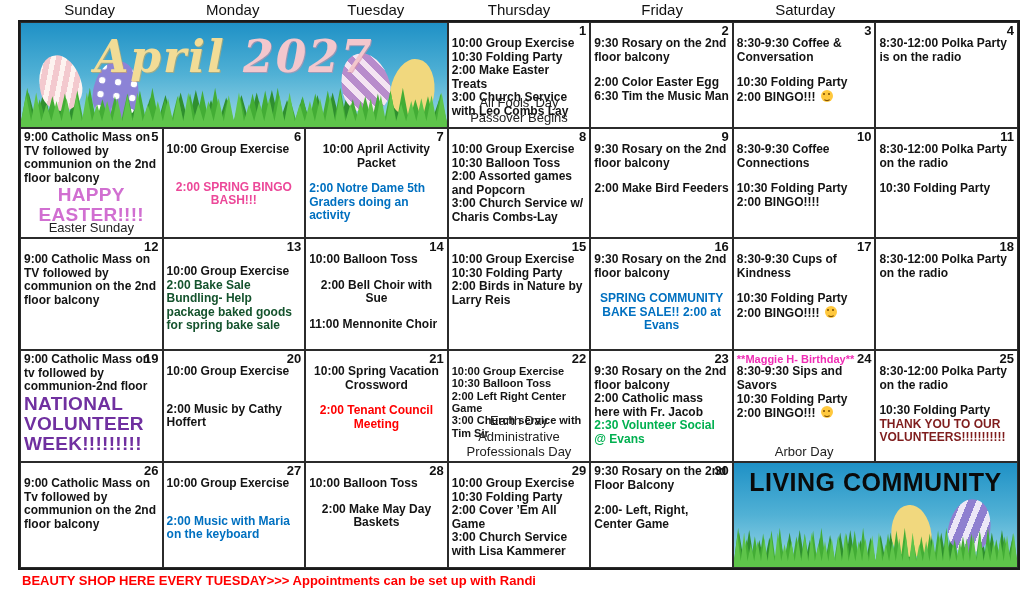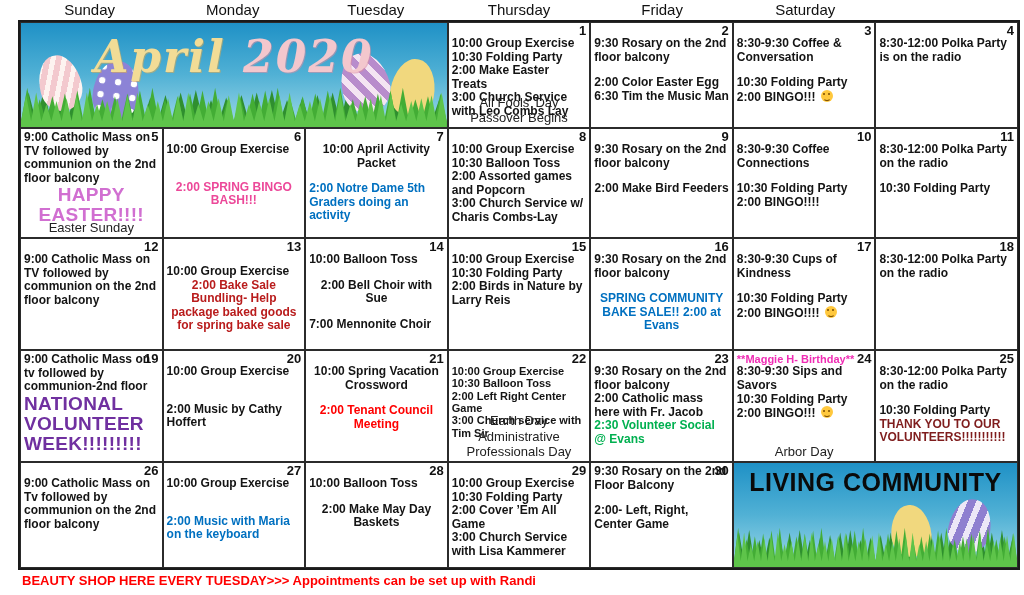--- a/index.html
+++ b/index.html
@@ -90,21 +90,21 @@
   </div>
 
   <div class="grid" id="grid">
 
     <div class="sky-banner month-banner">
       <svg class="grass-svg grass-back" viewBox="0 0 300 50" preserveAspectRatio="none">
           <polygon points="0,50 0.0,44.0 5.4,9.0 10.7,44.0 16.1,6.0 21.4,44.0 26.8,18.0 32.1,44.0 37.5,15.0 42.9,44.0 48.2,12.0 53.6,44.0 58.9,9.0 64.3,44.0 69.6,6.0 75.0,44.0 80.4,18.0 85.7,44.0 91.1,15.0 96.4,44.0 101.8,12.0 107.1,44.0 112.5,9.0 117.9,44.0 123.2,6.0 128.6,44.0 133.9,18.0 139.3,44.0 144.6,15.0 150.0,44.0 155.4,12.0 160.7,44.0 166.1,9.0 171.4,44.0 176.8,6.0 182.1,44.0 187.5,18.0 192.9,44.0 198.2,15.0 203.6,44.0 208.9,12.0 214.3,44.0 219.6,9.0 225.0,44.0 230.4,6.0 235.7,44.0 241.1,18.0 246.4,44.0 251.8,15.0 257.1,44.0 262.5,12.0 267.9,44.0 273.2,9.0 278.6,44.0 283.9,6.0 289.3,44.0 294.6,18.0 300.0,44.0 300,50" fill="#2f8f2f"></polygon>
         </svg>
       <div class="month-title">
         <span class="m">April</span>
-        <span class="y">2020</span>
+        <span class="y">2027</span>
       </div>
       <div class="egg egg-pink-stripes"></div>
       <div class="egg egg-purple-dots"></div>
       <div class="egg egg-lilac-stripes"></div>
       <div class="egg egg-yellow"></div>
       <svg class="grass-svg grass-front" viewBox="0 0 300 50" preserveAspectRatio="none">
           <polygon points="0,50 0.0,44.0 4.4,9.0 8.8,44.0 13.2,21.0 17.6,44.0 22.1,18.0 26.5,44.0 30.9,15.0 35.3,44.0 39.7,12.0 44.1,44.0 48.5,9.0 52.9,44.0 57.4,21.0 61.8,44.0 66.2,18.0 70.6,44.0 75.0,15.0 79.4,44.0 83.8,12.0 88.2,44.0 92.6,9.0 97.1,44.0 101.5,21.0 105.9,44.0 110.3,18.0 114.7,44.0 119.1,15.0 123.5,44.0 127.9,12.0 132.4,44.0 136.8,9.0 141.2,44.0 145.6,21.0 150.0,44.0 154.4,18.0 158.8,44.0 163.2,15.0 167.6,44.0 172.1,12.0 176.5,44.0 180.9,9.0 185.3,44.0 189.7,21.0 194.1,44.0 198.5,18.0 202.9,44.0 207.4,15.0 211.8,44.0 216.2,12.0 220.6,44.0 225.0,9.0 229.4,44.0 233.8,21.0 238.2,44.0 242.6,18.0 247.1,44.0 251.5,15.0 255.9,44.0 260.3,12.0 264.7,44.0 269.1,9.0 273.5,44.0 277.9,21.0 282.4,44.0 286.8,18.0 291.2,44.0 295.6,15.0 300.0,44.0 300,50" fill="#43ad35"></polygon>
           <polygon points="0,50 0.0,44.0 3.6,17.0 7.1,44.0 10.7,14.0 14.3,44.0 17.9,26.0 21.4,44.0 25.0,23.0 28.6,44.0 32.1,20.0 35.7,44.0 39.3,17.0 42.9,44.0 46.4,14.0 50.0,44.0 53.6,26.0 57.1,44.0 60.7,23.0 64.3,44.0 67.9,20.0 71.4,44.0 75.0,17.0 78.6,44.0 82.1,14.0 85.7,44.0 89.3,26.0 92.9,44.0 96.4,23.0 100.0,44.0 103.6,20.0 107.1,44.0 110.7,17.0 114.3,44.0 117.9,14.0 121.4,44.0 125.0,26.0 128.6,44.0 132.1,23.0 135.7,44.0 139.3,20.0 142.9,44.0 146.4,17.0 150.0,44.0 153.6,14.0 157.1,44.0 160.7,26.0 164.3,44.0 167.9,23.0 171.4,44.0 175.0,20.0 178.6,44.0 182.1,17.0 185.7,44.0 189.3,14.0 192.9,44.0 196.4,26.0 200.0,44.0 203.6,23.0 207.1,44.0 210.7,20.0 214.3,44.0 217.9,17.0 221.4,44.0 225.0,14.0 228.6,44.0 232.1,26.0 235.7,44.0 239.3,23.0 242.9,44.0 246.4,20.0 250.0,44.0 253.6,17.0 257.1,44.0 260.7,14.0 264.3,44.0 267.9,26.0 271.4,44.0 275.0,23.0 278.6,44.0 282.1,20.0 285.7,44.0 289.3,17.0 292.9,44.0 296.4,14.0 300.0,44.0 300,50" fill="#5ec44a"></polygon>
         </svg>
     </div>
@@ -226,31 +226,31 @@
         <div class="date-num">12</div>
         <div class="cell-body">
           <div class="event-line">9:00 Catholic Mass on TV followed by communion on the 2nd floor balcony</div>
         </div>
       </div>
       <div class="cell" style="grid-area: 3 / 2;">
         <div class="date-num">13</div>
         <div class="cell-body">
           <div class="event-gap"></div>
           <div class="event-line">10:00 Group Exercise</div>
-          <div class="event-line" style="color: #b91c1c; text-align: center;">2:00 Bake Sale Bundling- Help package baked goods for spring bake sale</div>
+          <div class="event-line" style="color: #14532d;">2:00 Bake Sale Bundling- Help package baked goods for spring bake sale</div>
         </div>
       </div>
       <div class="cell" style="grid-area: 3 / 3;">
         <div class="date-num">14</div>
         <div class="cell-body">
           <div class="event-line">10:00 Balloon Toss</div>
           <div class="event-gap"></div>
           <div class="event-line" style="text-align: center;">2:00 Bell Choir with Sue</div>
           <div class="event-gap"></div>
-          <div class="event-line">7:00 Mennonite Choir</div>
+          <div class="event-line">11:00 Mennonite Choir</div>
         </div>
       </div>
       <div class="cell" style="grid-area: 3 / 4;">
         <div class="date-num">15</div>
         <div class="cell-body">
           <div class="event-line">10:00 Group Exercise</div>
           <div class="event-line">10:30 Folding Party</div>
           <div class="event-line">2:00 Birds in Nature by Larry Reis</div>
         </div>
       </div>

